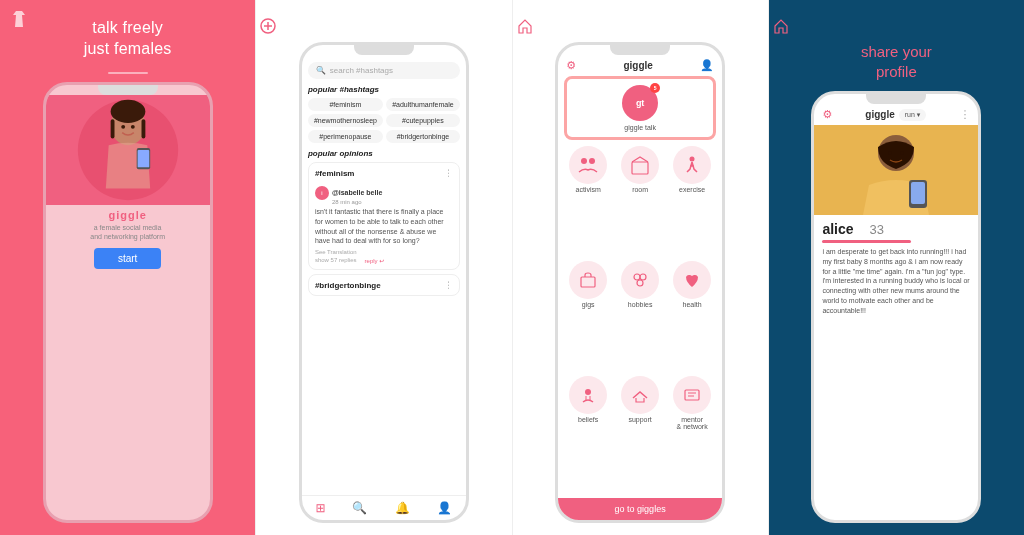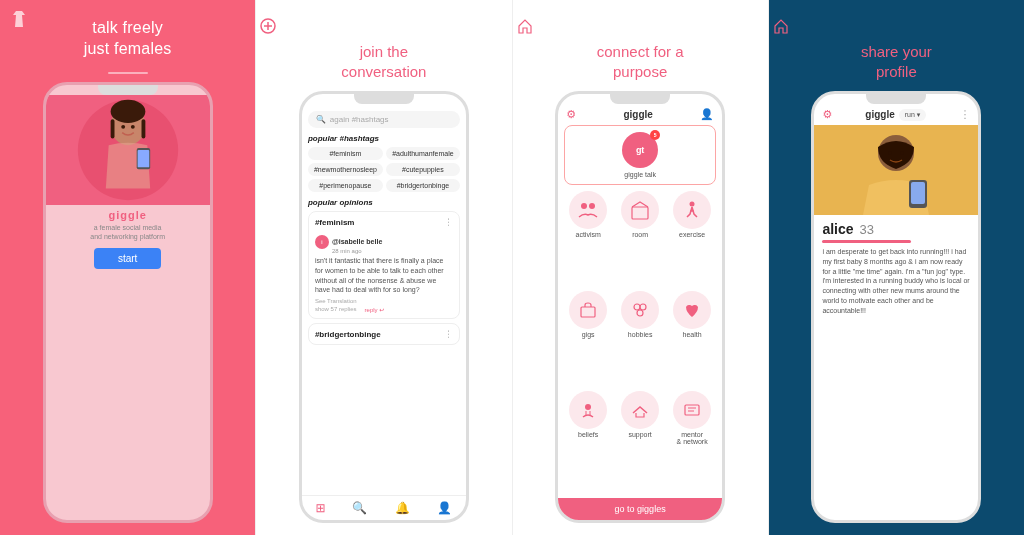--- a/index.html
+++ b/index.html
@@ -216,21 +216,21 @@
       display: flex;
       justify-content: space-between;
       align-items: center;
       padding: 4px 8px;
       font-size: 9px;
     }
     .giggle-title { font-weight: 600; color: #333; font-size: 10px; }
     .giggle-talk-card {
       margin: 0 6px 6px;
       background: #fff;
-      border: 1px solid #fca5a5;
+      border: 3px solid #fca5a5;
       border-radius: 8px;
       padding: 6px;
       text-align: center;
     }
     .gt-circle {
       width: 36px;
       height: 36px;
       border-radius: 50%;
       background: #f06080;
       color: #fff;
@@ -391,29 +391,28 @@
 </div>
 
 <div class="panel panel-2">
   <div style="margin-bottom:4px;align-self:flex-start;padding-left:4px;">
     <svg width="16" height="16" viewBox="0 0 16 16">
       <circle cx="8" cy="8" r="7" stroke="#f06080" stroke-width="1.5" fill="none"></circle>
       <line x1="8" y1="4" x2="8" y2="12" stroke="#f06080" stroke-width="1.5"></line>
       <line x1="4" y1="8" x2="12" y2="8" stroke="#f06080" stroke-width="1.5"></line>
     </svg>
   </div>
-  <div class="panel-title-dark">join the<br>conversation</div>
 
   <div class="phone" style="border-color:#ddd;">
     <div class="phone-notch"></div>
     <div class="phone-2-inner">
 
       <div class="search-bar">
         <span>🔍</span>
-        <span>again #hashtags</span>
+        <span>search #hashtags</span>
       </div>
 
       <div class="section-title">popular #hashtags</div>
       <div class="hashtag-grid">
         <div class="hashtag-pill">#feminism</div>
         <div class="hashtag-pill">#adulthumanfemale</div>
         <div class="hashtag-pill">#newmothernosleep</div>
         <div class="hashtag-pill">#cutepuppies</div>
         <div class="hashtag-pill">#perimenopause</div>
         <div class="hashtag-pill">#bridgertonbinge</div>
@@ -459,21 +458,20 @@
     </div>
   </div>
 </div>
 
 <div class="panel panel-3">
   <div style="margin-bottom:4px;align-self:flex-start;padding-left:4px;">
     <svg width="16" height="16" viewBox="0 0 16 16">
       <path d="M2 8 L8 2 L14 8 L14 15 L10 15 L10 10 L6 10 L6 15 L2 15 Z" stroke="#f06080" stroke-width="1.2" fill="none"></path>
     </svg>
   </div>
-  <div class="panel-title-dark">connect for a<br>purpose</div>
 
   <div class="phone" style="border-color:#ddd;">
     <div class="phone-notch"></div>
     <div style="flex:1;display:flex;flex-direction:column;overflow:hidden;">
 
       <div class="phone-3-header">
         <span style="color:#f06080;font-size:11px;">⚙</span>
         <span class="giggle-title">giggle</span>
         <span style="color:#f06080;font-size:11px;">👤</span>
       </div>
@@ -612,21 +610,21 @@
           <circle cx="76" cy="28" r="2" fill="#2a1000"></circle>
           <circle cx="88" cy="28" r="2" fill="#2a1000"></circle>
           <path d="M76 35 Q82 39 88 35" stroke="#8b4513" stroke-width="1.5" fill="none"></path>
 
           <rect x="95" y="55" width="18" height="28" rx="3" fill="#555"></rect>
           <rect x="97" y="57" width="14" height="22" rx="2" fill="#88aaee"></rect>
         </svg>
       </div>
 
       <div class="profile-info">
-        <div style="display:flex;align-items:baseline;gap:6px;">
+        <div style="display:flex;align-items:baseline;gap:16px;">
           <div class="profile-name">alice</div>
           <div class="profile-age">33</div>
         </div>
         <div class="profile-bar"></div>
         <div class="profile-bio">i am desperate to get back into running!!! i had my first baby 8 months ago &amp; i am now ready for a little "me time" again. i'm a "fun jog" type. i'm interested in a running buddy who is local or connecting with other new mums around the world to motivate each other and be accountable!!!</div>
       </div>
     </div>
   </div>
 </div>
 

